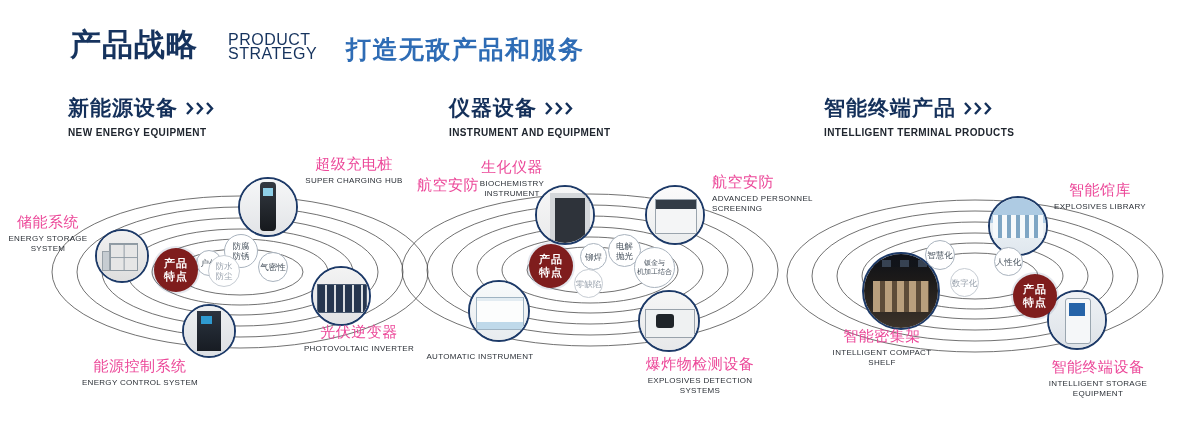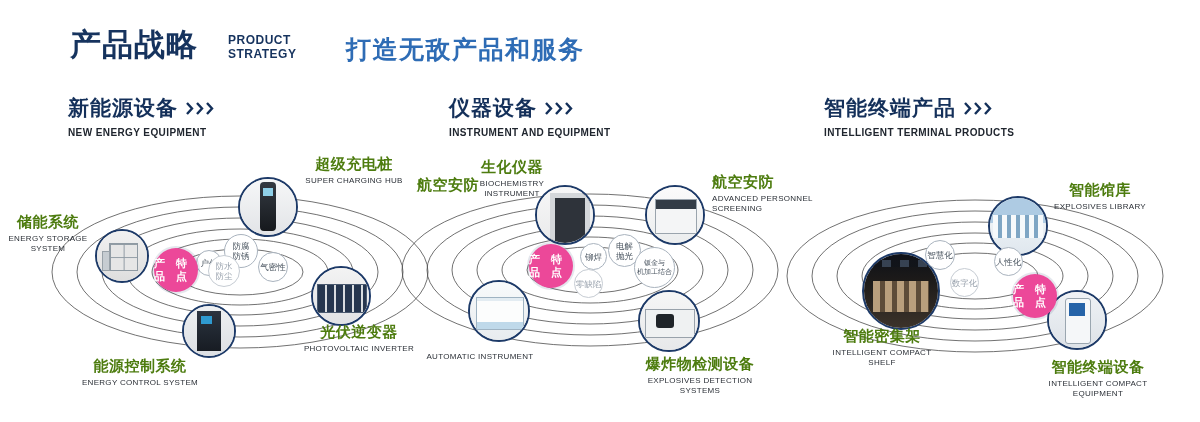--- a/index.html
+++ b/index.html
@@ -2,21 +2,21 @@
 <html><head>
 <meta charset="utf-8">
 <style>
   * { margin:0; padding:0; box-sizing:border-box; }
   html,body { background:#ffffff; }
   body { font-family:"Liberation Sans","DejaVu Sans",sans-serif; }
   .canvas { position:relative; width:1200px; height:422px; background:#fff; overflow:hidden; }
 
   
   .brand-title { position:absolute; left:70px; top:24px; font-size:31px; font-weight:bold; color:#16335e; letter-spacing:1px; z-index:7; }
-  .brand-en { position:absolute; left:228px; top:33px; font-size:12px; font-weight:bold; line-height:14px; letter-spacing:.5px; color:#16335e; z-index:7; }
+  .brand-en { position:absolute; left:228px; top:33px; font-size:16px; font-weight:normal; line-height:14px; letter-spacing:.5px; color:#16335e; z-index:7; }
   .brand-en span { display:block; }
   .slogan { position:absolute; left:330px; top:33px; font-size:25px; font-weight:bold; color:#2e6cb5; letter-spacing:1.5px; z-index:7;margin-left:16px; }
 
   
   .sec-head { position:absolute; z-index:6; }
   .sec-title { font-size:21px; font-weight:bold; color:#14305a; letter-spacing:1px; vertical-align:middle; }
   .chev { vertical-align:middle; margin-left:8px; }
   .sec-sub { margin-top:5px; font-size:10px; color:#20262f; letter-spacing:.4px; font-weight:bold; }
 
   
@@ -60,27 +60,27 @@
   .ph-shelf{background:linear-gradient(180deg,#0e1118 0%,#1c1a19 35%,#3c332a 100%);}
   .ph-shelf::before{content:"";position:absolute;left:12%;top:36%;width:76%;height:42%;background:repeating-linear-gradient(90deg,#b99f7d 0 7px,#5d4c39 7px 12px);}
   .ph-shelf::after{content:"";position:absolute;left:0;top:8%;width:100%;height:9%;background:repeating-linear-gradient(90deg,#3d4a5c 0 9px,#11141a 9px 18px);opacity:.85;}
 
   .ph-kiosk{background:linear-gradient(180deg,#eff2f5,#dde2e8);}
   .ph-kiosk::before{content:"";position:absolute;left:28%;top:10%;width:44%;height:80%;background:#f5f7f9;border:1px solid #9aa6b0;border-radius:3px;}
   .ph-kiosk::after{content:"";position:absolute;left:36%;top:20%;width:28%;height:22%;background:#2563a8;}
 
   
   .plabel { position:absolute; z-index:5; text-align:center; }
-  .plabel .cn { font-size:15px; font-weight:bold; color:#4d7c0f; letter-spacing:.5px; }
+  .plabel .cn { font-size:15px; font-weight:normal; color:#ec4899; letter-spacing:.5px; }
   .plabel .en { margin-top:2px; font-size:8px; color:#2a2f36; letter-spacing:.3px; line-height:10px; }
   .plabel.align-left { text-align:left; }
 
   
   .center-badge { position:absolute; z-index:4; width:44px; height:44px; border-radius:50%;
-    background:#ec4899; color:#fff; display:flex; align-items:center; justify-content:center;
+    background:#7f1d1d; color:#fff; display:flex; flex-direction:column; align-items:center; justify-content:center;
     font-size:11px; font-weight:bold; line-height:13px; letter-spacing:1px;
     box-shadow:0 0 0 2px rgba(29,58,104,.12); }
 
   
   .bubble { position:absolute; z-index:3; border-radius:50%; background:#fff; border:1px solid #a9b3be;
     display:flex; align-items:center; justify-content:center; text-align:center; color:#4a5560; }
   .bubble .bl { display:block; white-space:nowrap; font-size:8.5px; line-height:10px; }
   .bubble.dim { color:#9aa3ae; border-color:#c6ccd3; }
   .bubble.tiny .bl { font-size:7px; line-height:8.5px; }
 </style>
@@ -279,21 +279,21 @@
   <div class="plabel" style="left:1048px;top:181px;width:104px">
     <div class="cn">智能馆库</div>
     <div class="en">EXPLOSIVES LIBRARY</div>
   </div>
   <div class="plabel" style="left:820px;top:327px;width:124px">
     <div class="cn">智能密集架</div>
     <div class="en">INTELLIGENT COMPACT SHELF</div>
   </div>
   <div class="plabel" style="left:1028px;top:358px;width:140px">
     <div class="cn">智能终端设备</div>
-    <div class="en">INTELLIGENT COMPACT EQUIPMENT</div>
+    <div class="en">INTELLIGENT STORAGE EQUIPMENT</div>
   </div>
 
   <div class="center-badge" style="left:1013px;top:274px">
     <span>产品</span>
     <span>特点</span>
   </div>
 
   <div class="bubble" style="left:925px;top:240px;width:30px;height:30px">
     <div>
         <span class="bl">智慧化</span>

